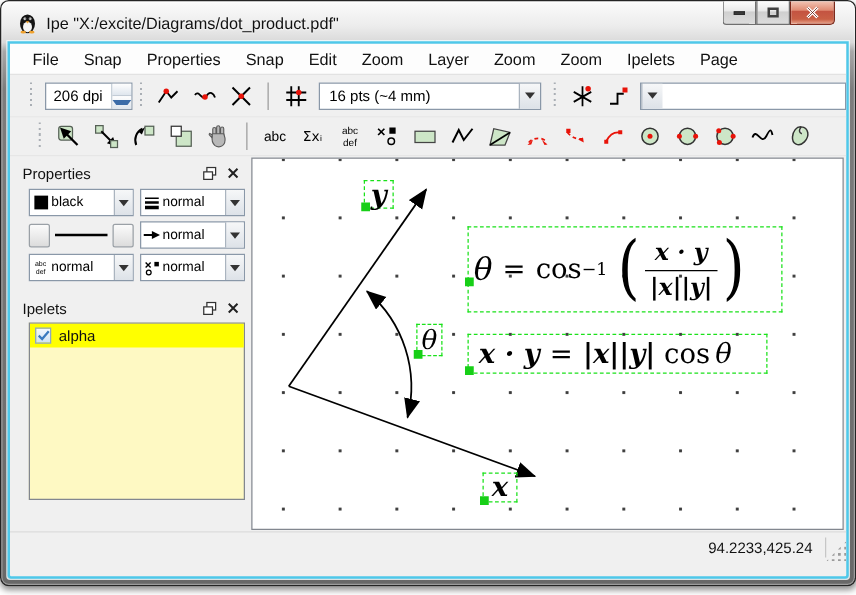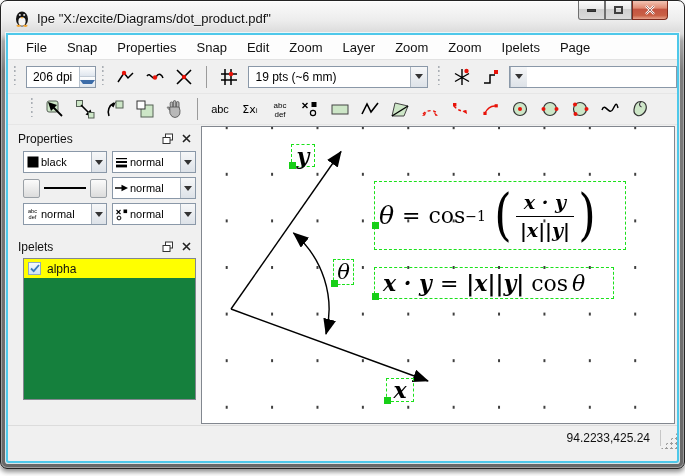--- a/index.html
+++ b/index.html
@@ -19,21 +19,21 @@
   .winbtn.close{ width:36px; border-radius:0 0 4px 0; border-color:#7c2a1c;
     background:linear-gradient(180deg,#f2c4b4,#e08a72 40%,#c45441 45%,#c96045 80%,#e8a38c); }
   .glyph-bar{ width:9px; height:3px; background:#3f3f3f; border:1px solid #2c2c2c; }
   .glyph-box{ width:9px; height:8px; border:2px solid #3f3f3f; }
   
   .client{ position:absolute; left:7px; right:7px; top:34px; bottom:7px; background:#f0f0f0;
     box-shadow:0 0 0 2px #4ec8ea, 0 0 0 3px rgba(240,250,253,.85); border-radius:0 0 1px 1px; overflow:hidden; }
   .menubar{ height:25px; background:#fdfdfd; border-bottom:1px solid #e2e2e2; display:flex; align-items:center; padding-left:8px; }
   .menu-item{ font-size:13px; color:#111; padding:3px 10px; cursor:default; }
   .toolbar{ display:flex; align-items:center; background:#f0f0f0; }
-  .toolbar.row1{ height:34px; border-bottom:1px solid #e6e6e6; }
+  .toolbar.row1{ height:34px; border-bottom:1px solid #e6e6e6;padding-left:10px; }
   .toolbar.row2{ height:31px; border-bottom:1px solid #e6e6e6; }
   .drag-handle{ width:5px; height:22px; margin:0 5px;
      background-image:repeating-linear-gradient(180deg,#a9aeb4 0 1.6px,transparent 1.6px 4.4px);
      background-size:1.6px 100%; background-repeat:repeat-y; background-position:1px 0; }
   .tsep{ width:1px; height:22px; background:#9b9b9b; margin:0 7px; }
   .spinbox{ display:flex; height:22px; border:1px solid #8a98a8; background:#fff; align-items:center; margin-left:3px; }
   .spinbox .val{ font-size:12px; padding:0 6px; width:52px; }
   .spinner{ display:flex; flex-direction:column; border-left:1px solid #b7c2cd; height:100%; }
   .spinner div{ flex:1; width:15px; display:flex; align-items:center; justify-content:center;
      background:linear-gradient(180deg,#fefefe,#dfe6ee); border-bottom:1px solid #c3ccd6;}
@@ -56,21 +56,21 @@
   .prop-grid{ display:grid; grid-template-columns:84px 84px; gap:4px 5px; padding:2px 0 0 13px; }
   .pcombo{ display:flex; height:22px; border:1px solid #8a98a8; background:#fff; align-items:center; }
   .pcombo .picon{ width:17px; display:flex; align-items:center; justify-content:center; }
   .pcombo .plabel{ flex:1; font-size:11px; white-space:nowrap; overflow:hidden; }
   .pcombo .cbtn{ width:15px; height:100%; border-left:1px solid #aab4bf; display:flex; align-items:center; justify-content:center;
      background:linear-gradient(180deg,#f6f7f8,#dde2e8); }
   .arrowcell{ display:flex; align-items:center; height:22px; }
   .minibtn{ width:17px; height:19px; border:1px solid #9aa0a6; border-radius:2px;
      background:linear-gradient(180deg,#fbfbfb,#dcdcdc); }
   .lineprev{ flex:1; height:2px; background:#000; margin:0 4px; }
-  .listbox{ margin:1px 2px 0 13px; height:142px; background:#15803d; border:1px solid #82878f; }
+  .listbox{ margin:1px 2px 0 13px; height:142px; background:#fef9c3; border:1px solid #82878f; }
   .layer-row{ display:flex; align-items:center; height:19px; background:#ffff00; padding-left:4px; }
   .layer-name{ font-size:12px; margin-left:6px; color:#111; }
   .checkbox{ width:13px; height:13px; border:1px solid #8ea8c4; background:linear-gradient(180deg,#f4f9fd,#cfe3f3); display:flex; align-items:center; justify-content:center; }
   
   .canvas-wrap{ flex:1; padding:1px 2px 0 0; }
   .canvas{ position:relative; width:100%; height:298px; background:#fff; border:1px solid #82878f; overflow:hidden;
      background-image:radial-gradient(circle,#3c3c3c 1.1px,transparent 1.3px);
      background-size:45.4px 46.6px; background-position:2px 24px; }
   .canvas svg.draw{ position:absolute; left:0; top:0; }
   .sel-box{ position:absolute; border:1px dashed #1ae11a; color:#000; }
@@ -182,21 +182,21 @@
         </svg>
       </div>
       <div class="tsep"></div>
       <div class="tool-icon">
         <svg width="22" height="22" viewBox="0 0 22 22">
           <path d="M7,3 V19 M13,3 V19 M3,8 H19 M3,14 H19" stroke="#000" stroke-width="1.5"></path>
           <circle cx="13" cy="8" r="2.2" fill="#e81309"></circle>
         </svg>
       </div>
       <div class="combo" style="width:185px; margin-left:4px;">
-        <span class="cval">19 pts (~6 mm)</span>
+        <span class="cval">16 pts (~4 mm)</span>
         <div class="cbtn">
             <div class="tri-combo"></div>
           </div>
       </div>
       <div class="drag-handle" style="margin-left:9px;"></div>
       <div class="tool-icon">
         <svg width="22" height="22" viewBox="0 0 22 22">
           <path d="M11,3 V19 M4,7.5 L18,15.5 M18,7.5 L4,15.5" stroke="#000" stroke-width="1.4"></path>
           <circle cx="15.5" cy="5" r="2.2" fill="#e81309"></circle>
         </svg>

